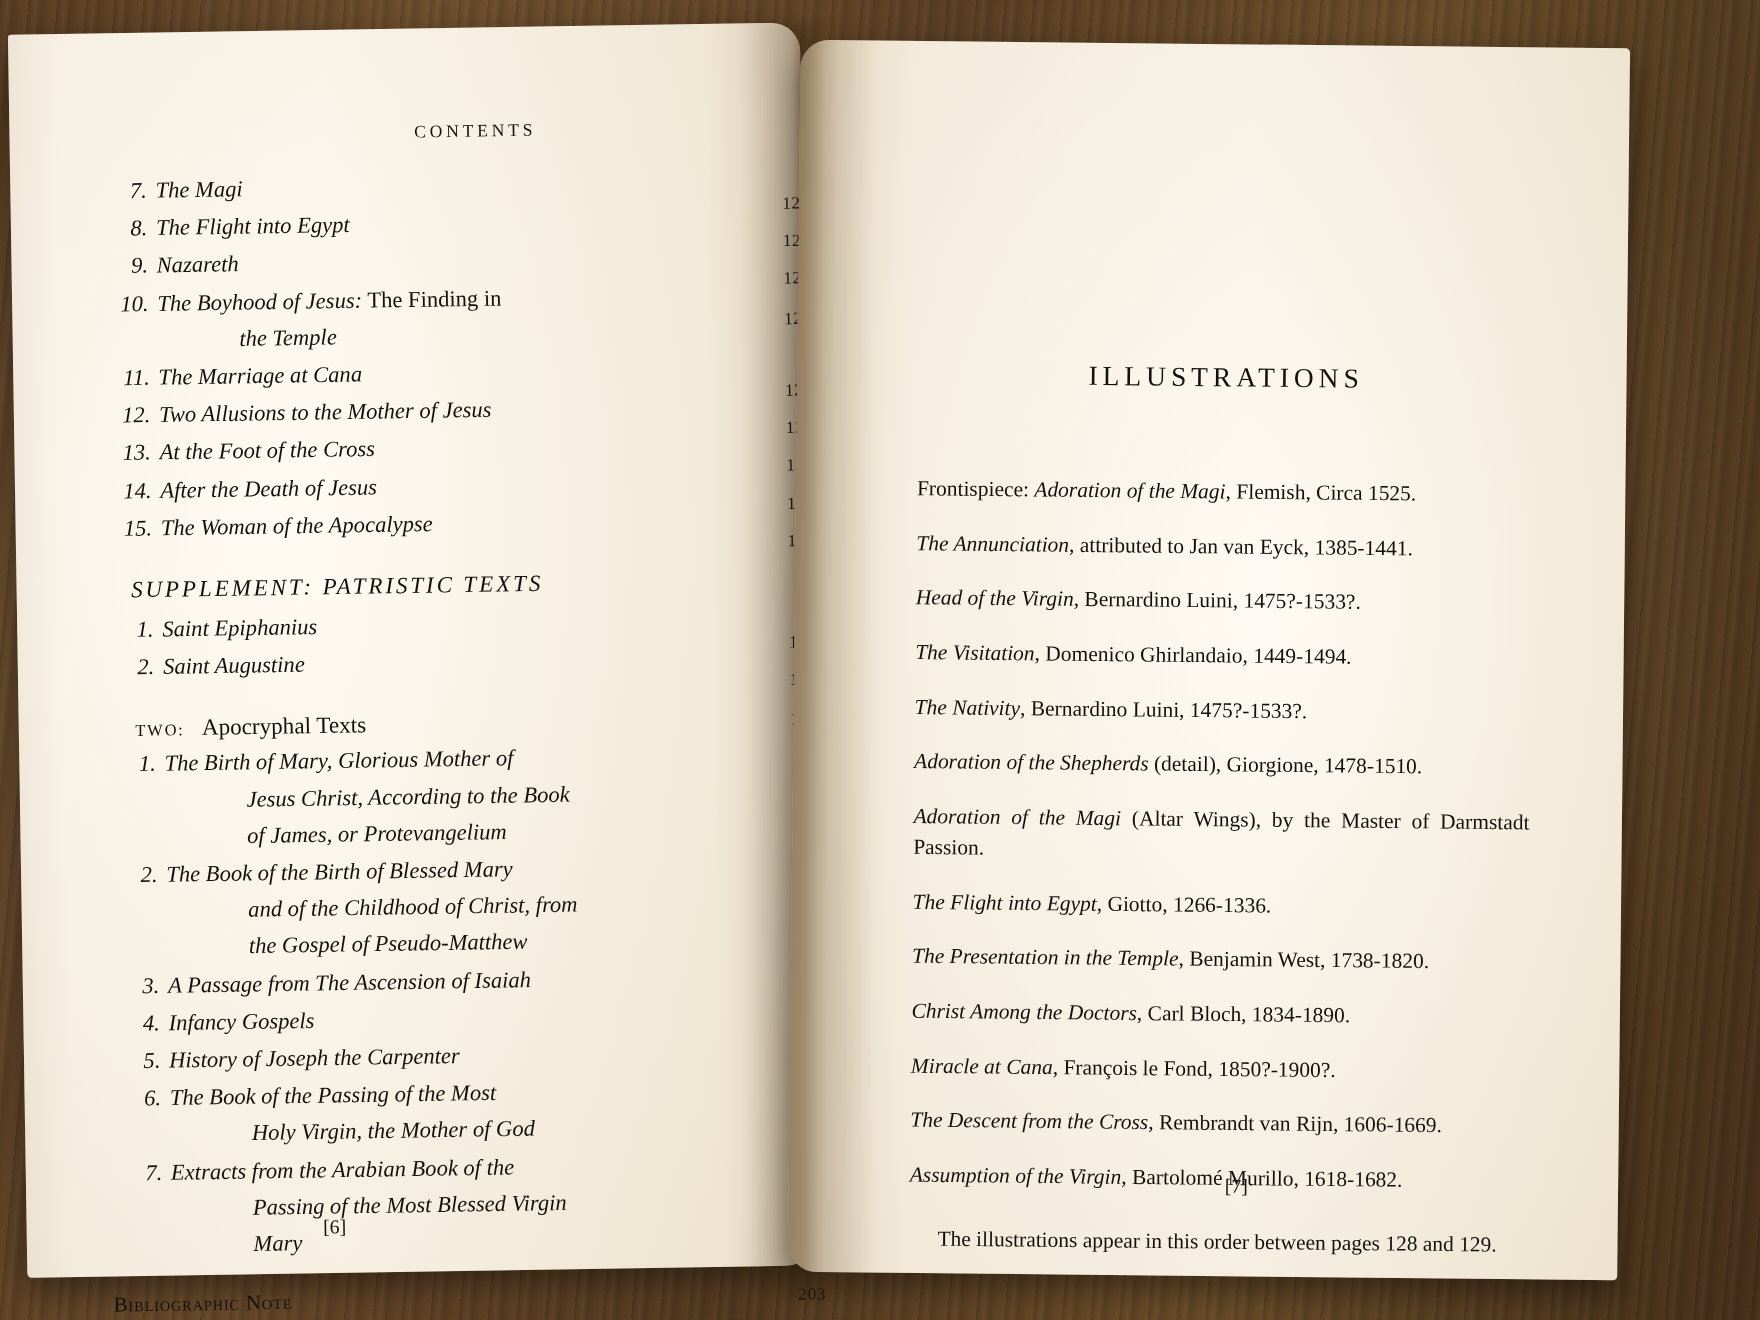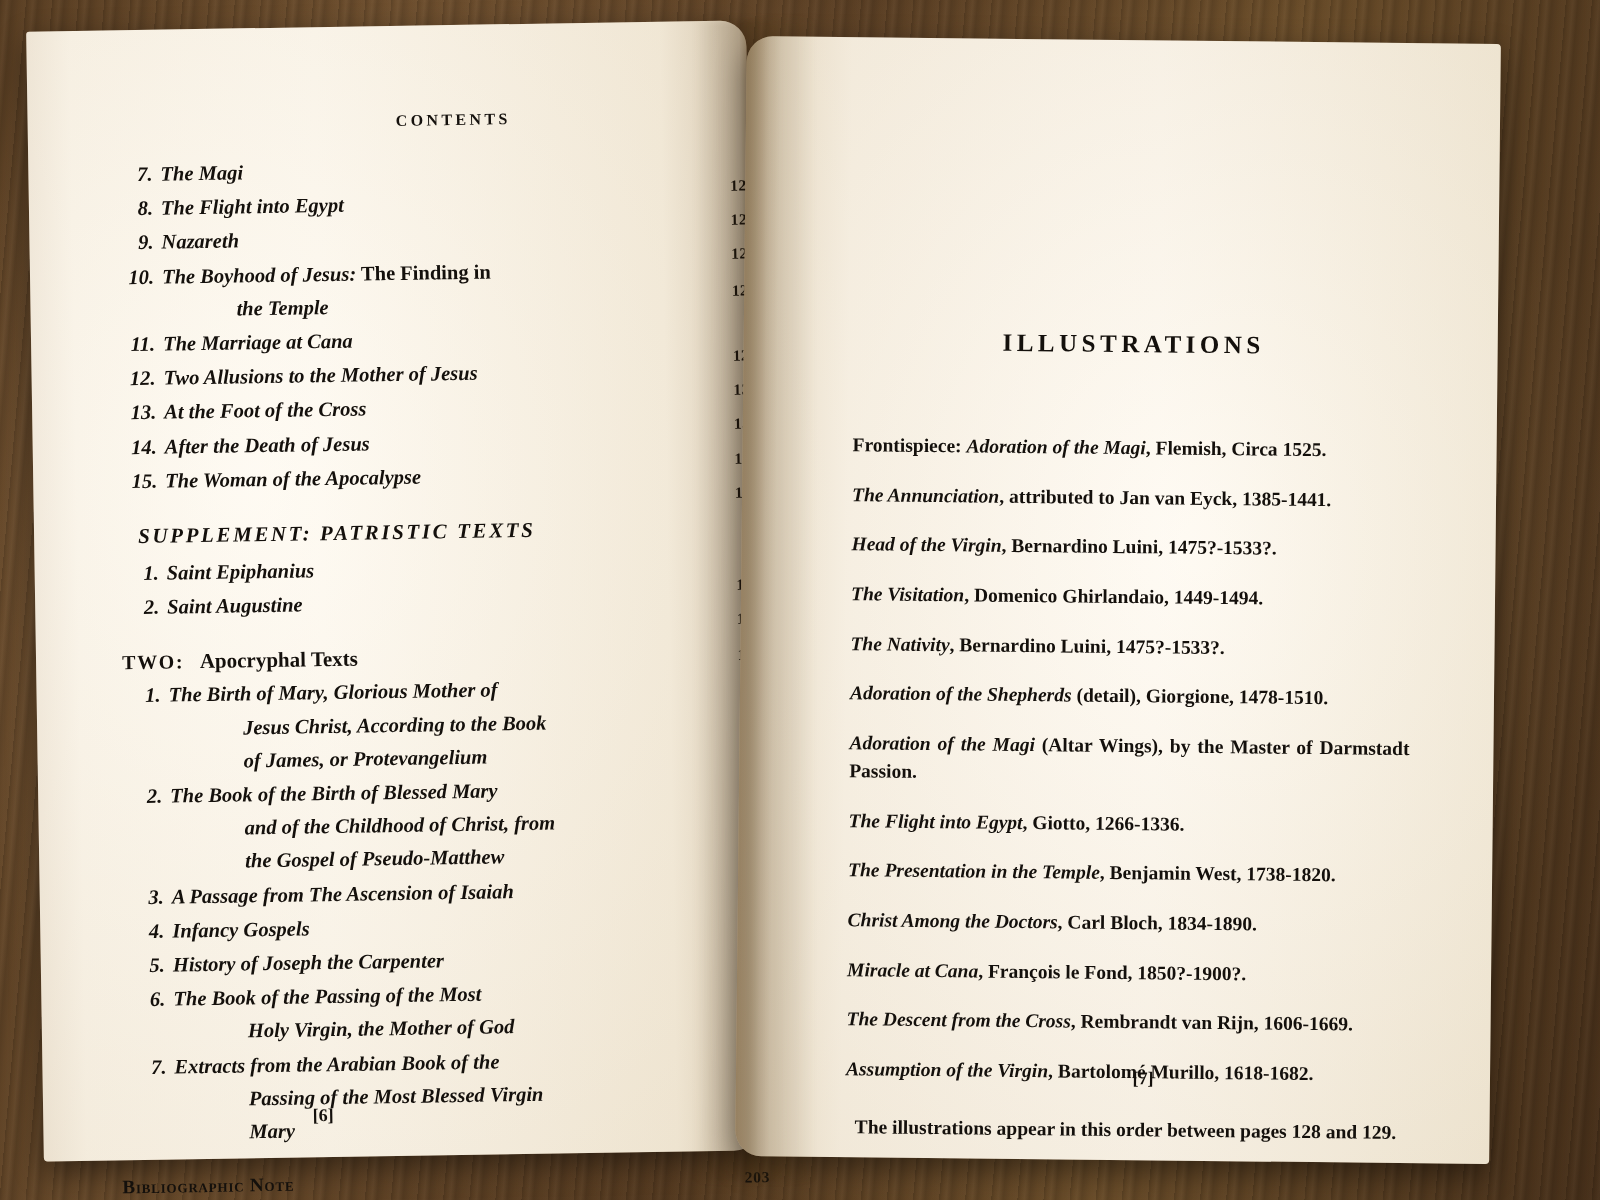--- a/index.html
+++ b/index.html
@@ -31,25 +31,24 @@
   #desk::after {
     content: "";
     position: absolute;
     inset: 0;
     background: radial-gradient(ellipse at 45% 45%, rgba(255,240,210,0.10) 0%, rgba(0,0,0,0.25) 75%);
   }
 
   
   #book {
     position: absolute;
-    left: 35px;
+    left: 16px;
     top: 10px;
     width: 1460px;
     height: 1180px;
-    font-weight: bold;
   }
 
   .page {
     position: absolute;
     top: 0;
     background: #fdf8ee;
     box-shadow: 0 10px 30px rgba(0,0,0,0.45);
   }
 
   
@@ -162,21 +161,22 @@
     letter-spacing: 2.6px;
     margin: 26px 0 8px 26px;
   }
   .part-head {
     font-size: 21px;
     margin: 26px 0 4px 8px;
   }
   .part-head .smallcaps {
     font-variant: small-caps;
     letter-spacing: 1.6px;
-    font-size: 20px;
+    font-size: 15px;
+    margin-left: 20px;
   }
   .backmatter {
     margin-top: 26px;
     font-size: 19px;
     font-variant: small-caps;
     letter-spacing: 0.8px;
     position: relative;
   }
   .backmatter .bm-row {
     position: relative;

